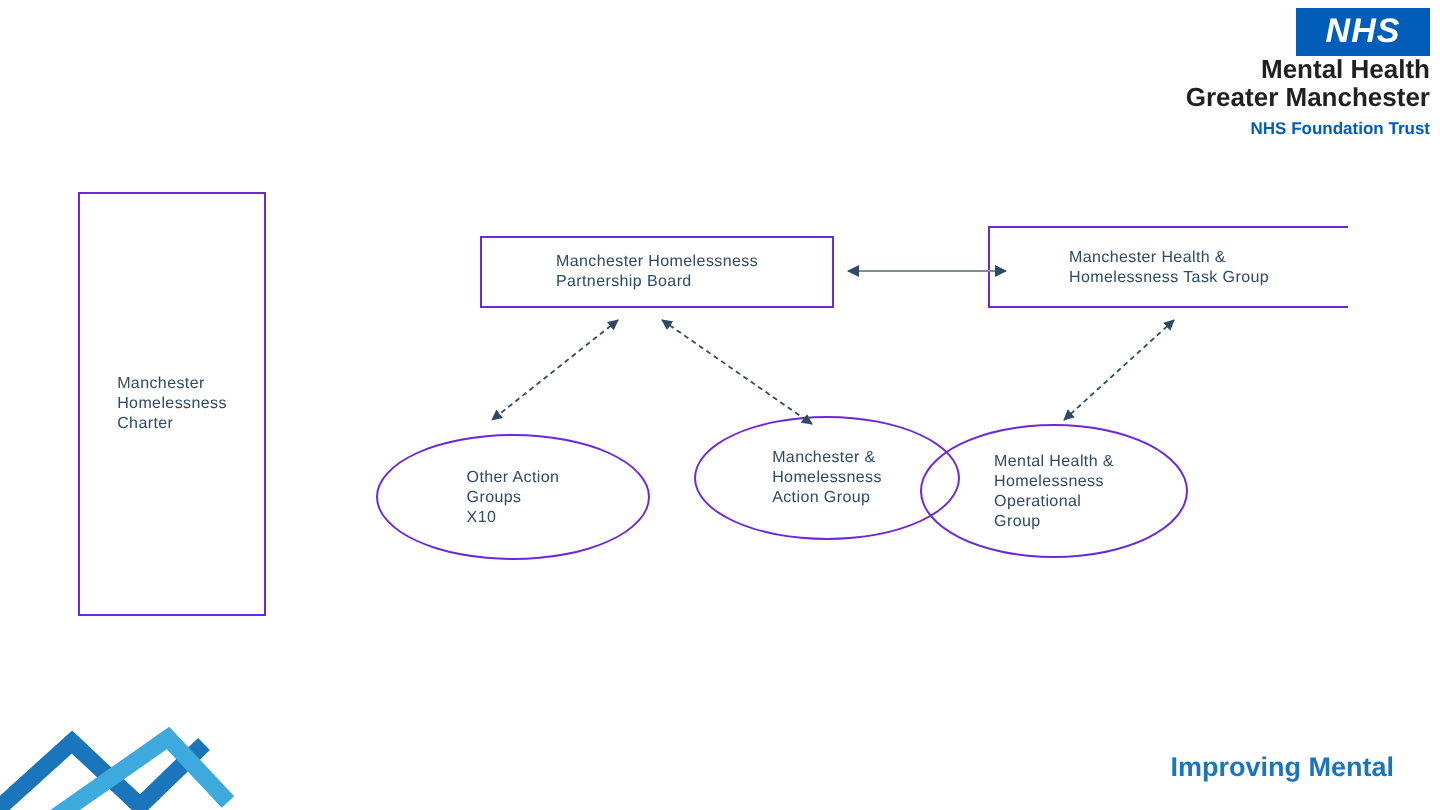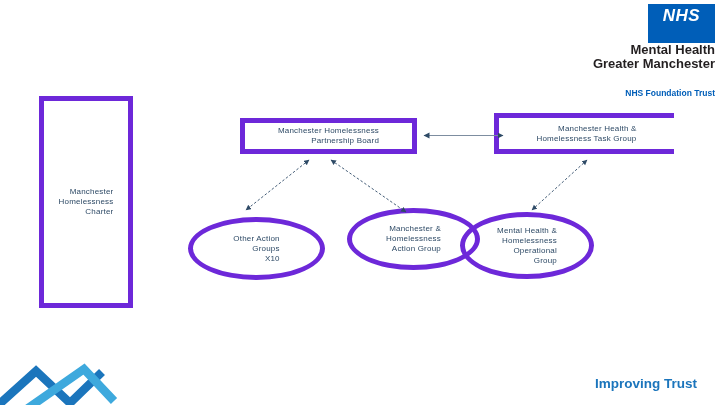--- a/index.html
+++ b/index.html
@@ -8,31 +8,31 @@
     position:relative; overflow:hidden; background:#ffffff;
     font-family:"Liberation Sans", sans-serif; color:#2e4a66;
   }
   .abs { position:absolute; }
   .prewrap { white-space:pre-line; }
 
   
   .nhs-block { top:4px; right:5px; text-align:right; }
   .nhs-box {
     display:inline-block; background:#005EB8; color:#ffffff;
-    width:67px; height:39px; line-height:23px; text-align:center;
+    width:67px; height:24px; line-height:23px; text-align:center;
     font-weight:bold; font-style:italic; font-size:17px; letter-spacing:0.5px;
   }
   .trust-line { font-weight:bold; font-size:13px; color:#231f20; line-height:14px; }
-  .trust-sub  { font-weight:bold; font-size:8.5px; color:#005EB8; margin-top:17px; }
+  .trust-sub  { font-weight:bold; font-size:8.5px; color:#005EB8; margin-top:3px; }
 
   
   .node {
-    position:absolute; border:5px solid #6d28d9; background:transparent;
+    position:absolute; border:1px solid #6d28d9; background:transparent;
     display:flex; align-items:center; justify-content:center;
-    text-align:right; font-size:8px; line-height:10px; color:#2e4a66;
+    text-align:left; font-size:8px; line-height:10px; color:#2e4a66;
     letter-spacing:0.2px;
   }
   .box-charter   { left:39px;  top:96px;  width:94px;  height:212px; }
   .box-board     { left:240px; top:118px; width:177px; height:36px; }
   .box-taskgroup { left:494px; top:113px; width:180px; height:41px; border-right:none; }
   .ellipse { border-radius:50%; }
   .el-other  { left:188px; top:217px; width:137px; height:63px; }
   .el-action { left:347px; top:208px; width:133px; height:62px; }
   .el-oper   { left:460px; top:212px; width:134px; height:67px; }
 
@@ -107,13 +107,13 @@
   <g>
     <line x1="587" y1="160" x2="532" y2="210" stroke="#2e4a66" stroke-width="0.9" stroke-dasharray="2.5 2" marker-start="url(#ah)" marker-end="url(#ah)"></line>
   </g>
 </svg>
 
 <svg class="abs zigzag" width="120" height="46" viewBox="0 0 120 46" xmlns="http://www.w3.org/2000/svg">
   <path d="M -6 50 L 36 12 L 70 44 L 102 13" fill="none" stroke="#1B75BC" stroke-width="8.5"></path>
   <path d="M 24 52 L 84 10 L 114 42" fill="none" stroke="#3EA9DD" stroke-width="8.5"></path>
 </svg>
 
-<div class="abs tagline">Improving Trust</div>
+<div class="abs tagline">Improving Mental</div>
 
 </body></html>

